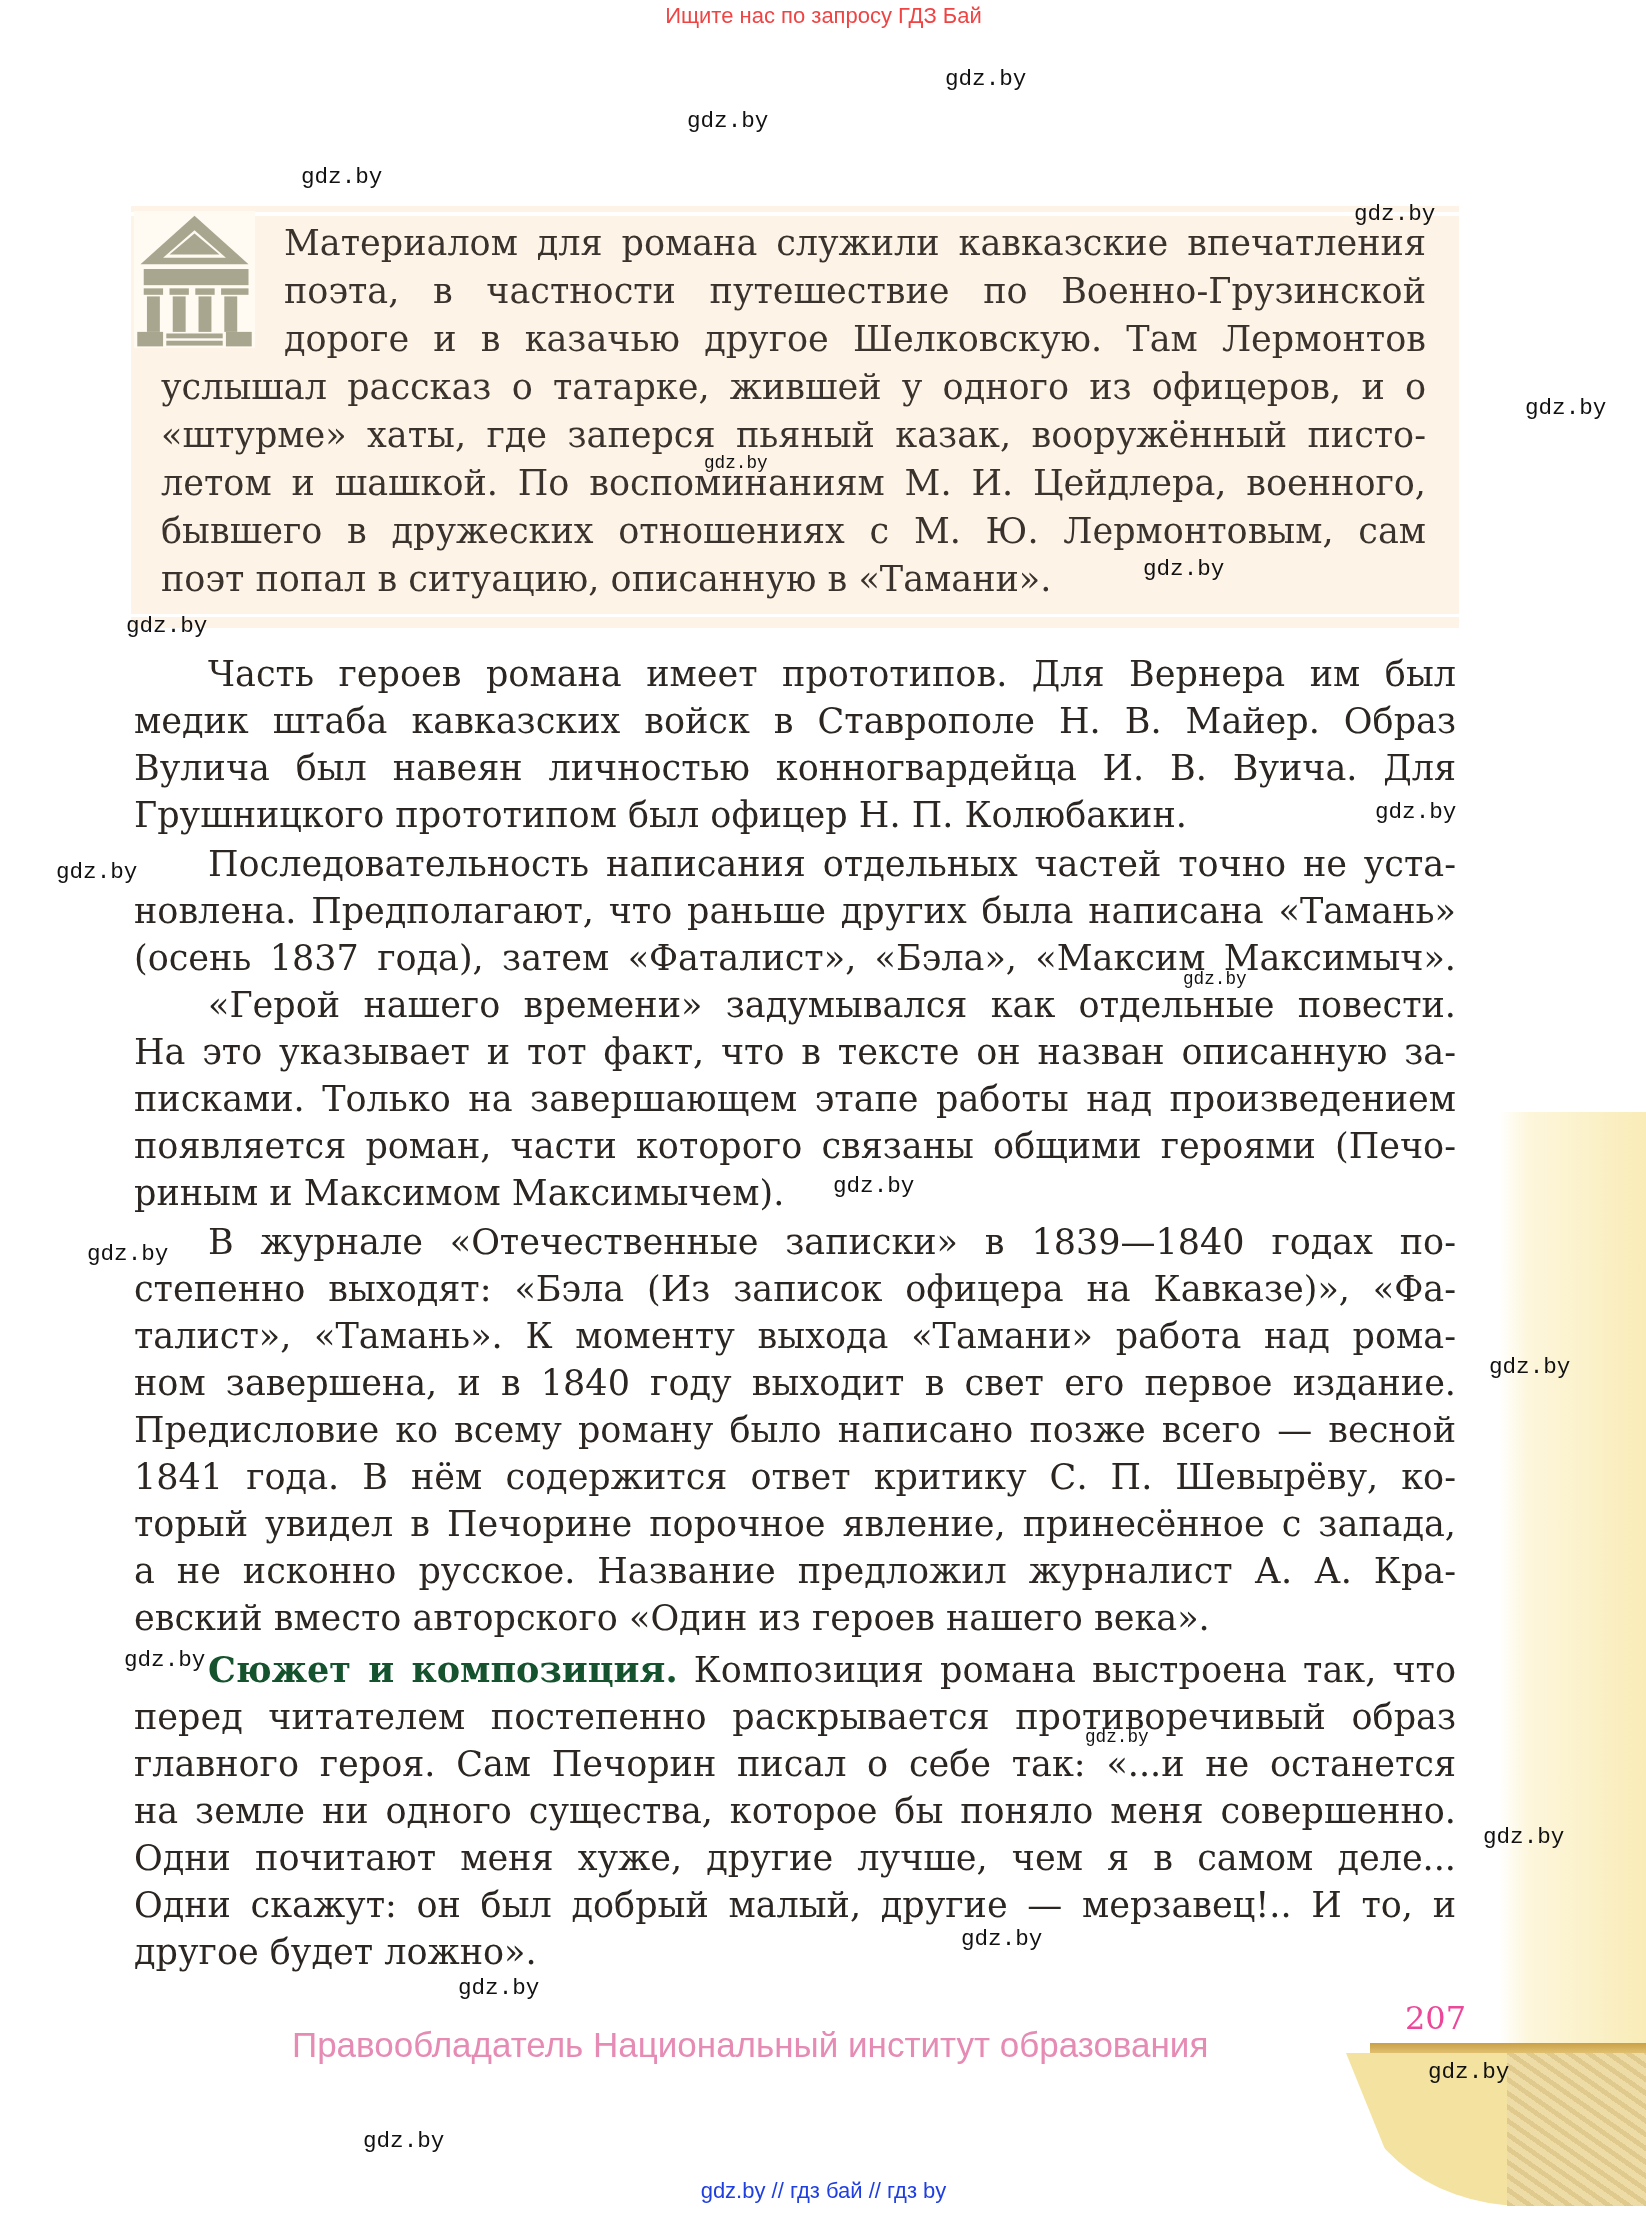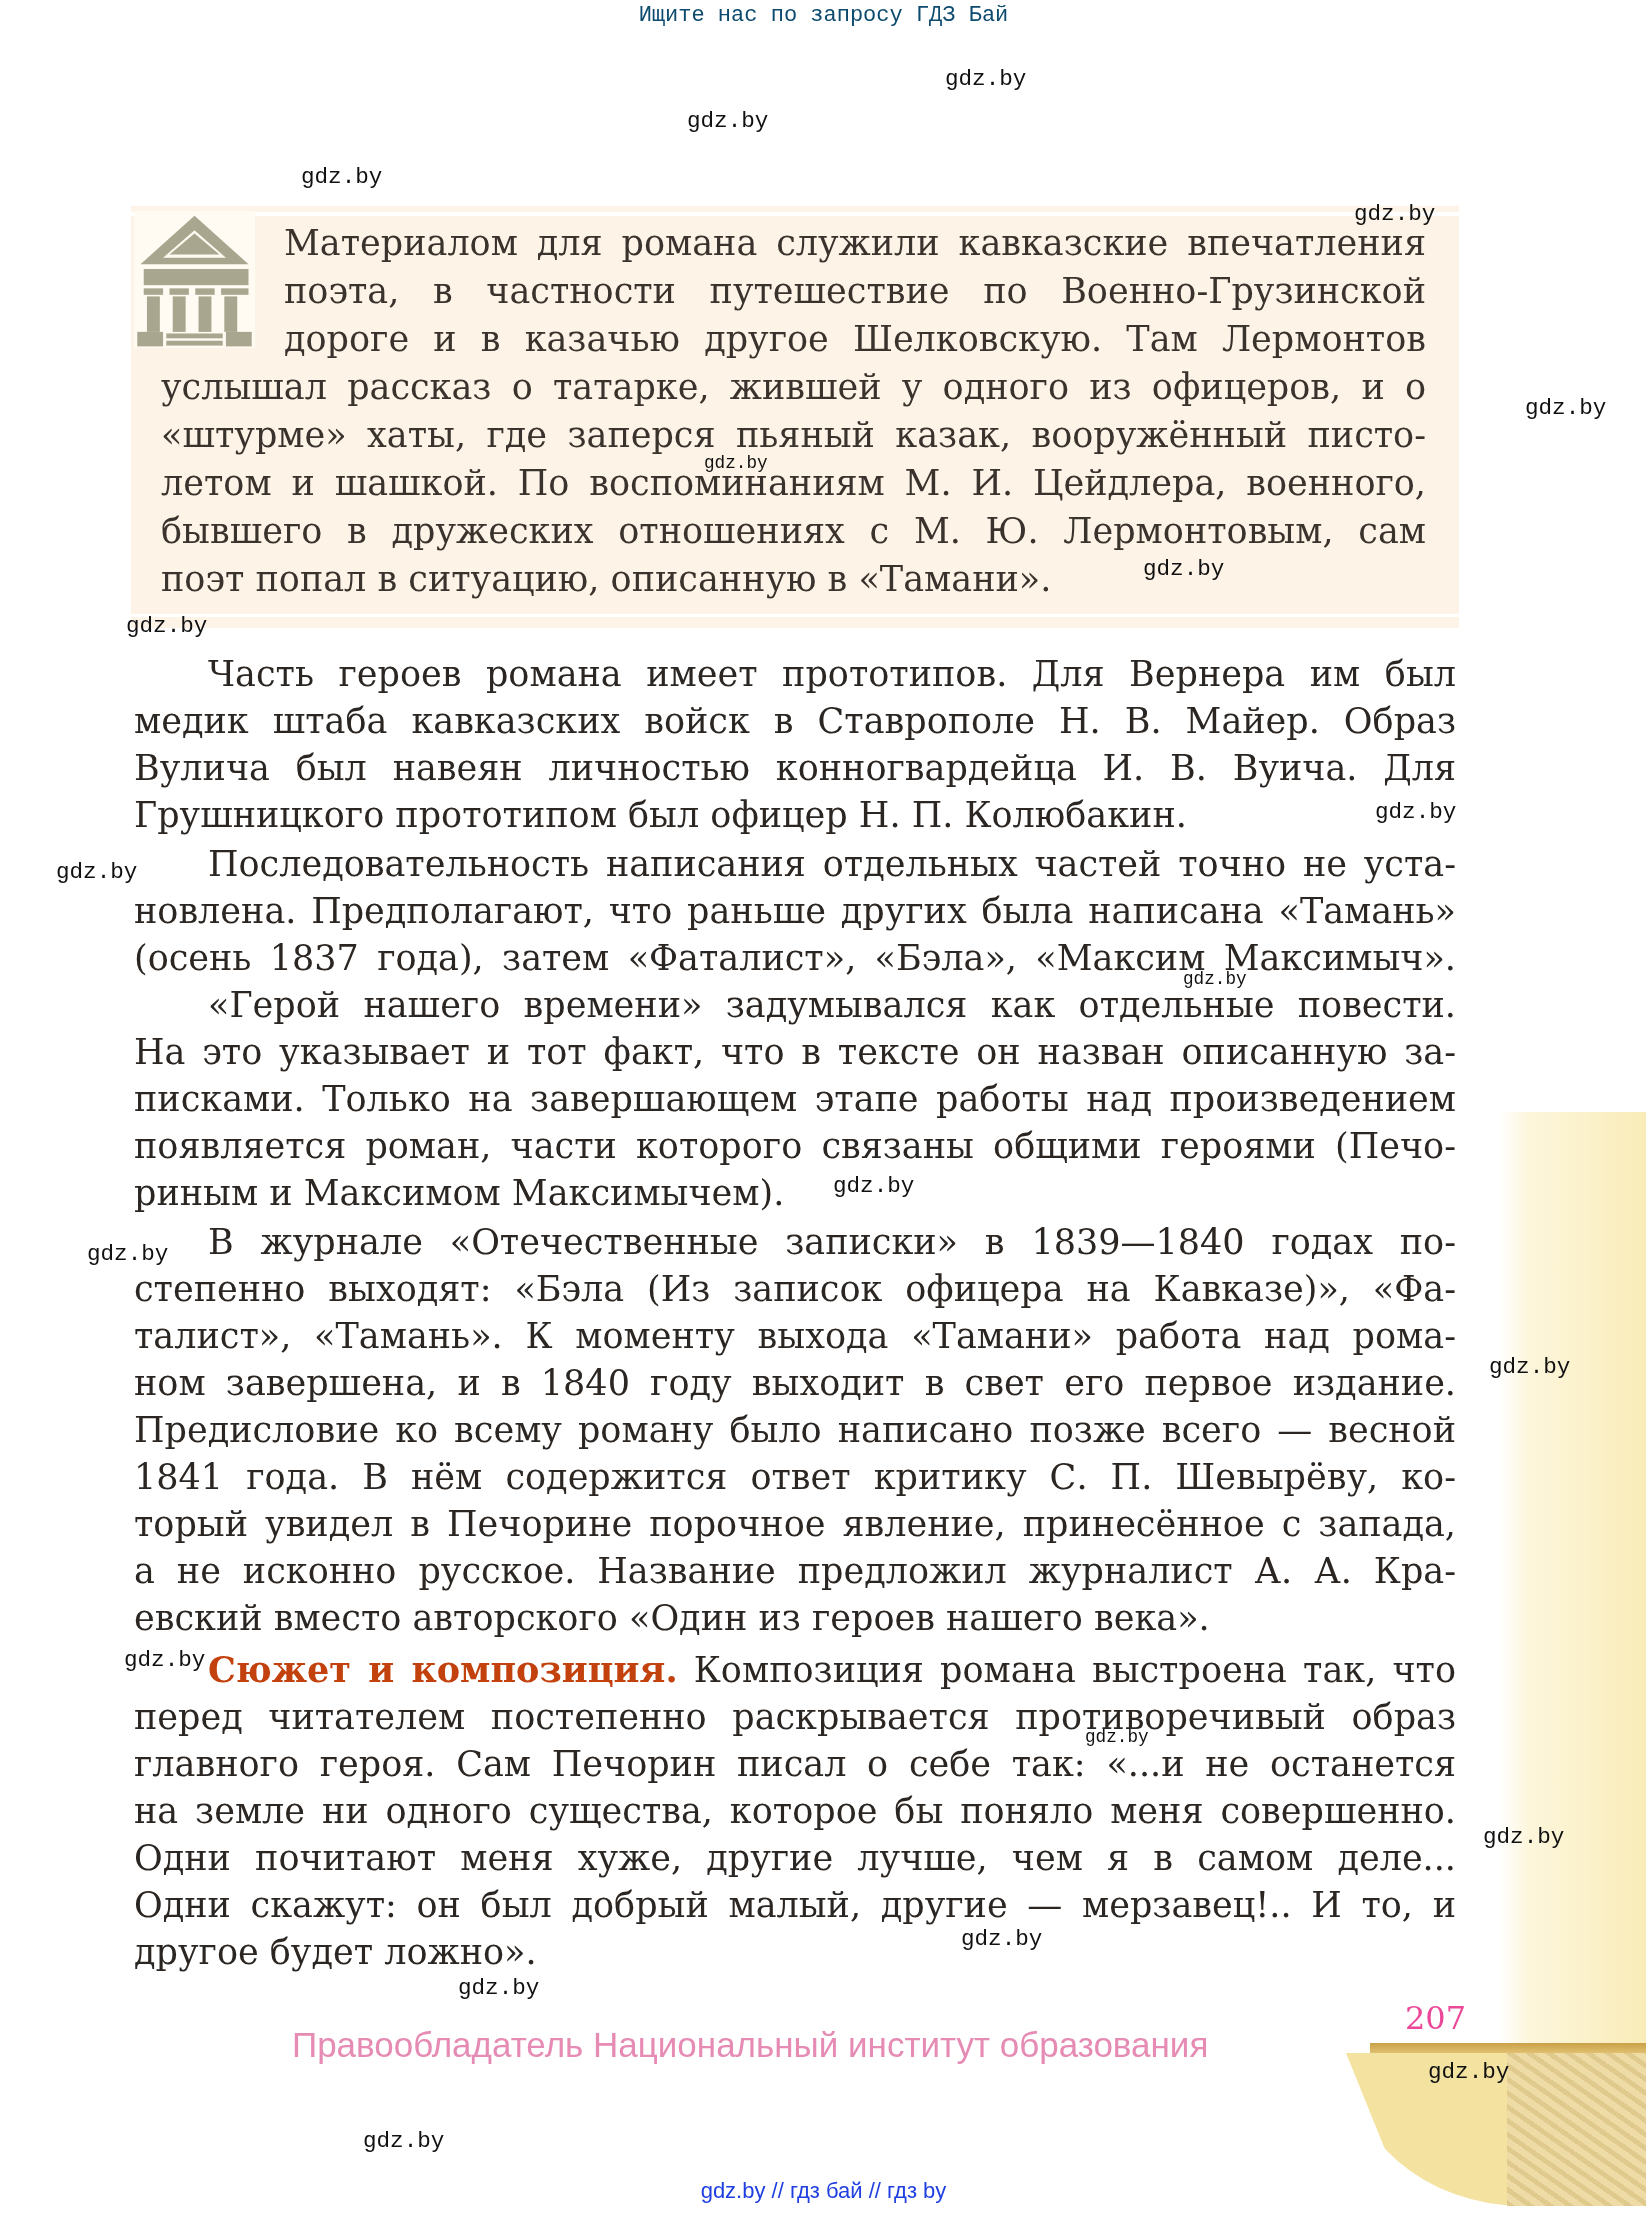--- a/index.html
+++ b/index.html
@@ -9,21 +9,21 @@
     font-family:"DejaVu Serif", serif;
     color:#2b2622;
   }
   .wm {
     position:absolute; font-family:Liberation Mono, monospace;
     font-size:22.6px; color:#111; white-space:nowrap;
   }
   .wm.small { font-size:17.7px; }
   .top-banner {
     position:absolute; top:3.2px; left:0; width:1647px; text-align:center;
-    font-family:Liberation Mono, monospace; font-size:22px; color:#0c4a6e;
+    font-family:Liberation Sans, sans-serif; font-size:22px; color:#ef4444;
   }
   
   .deco-strip {
     position:absolute; left:1499px; top:1112px; width:147px; height:1080px;
     background:linear-gradient(to right, #ffffff 0%, #fdf6dc 20%, #f9ecb8 100%);
   }
   .deco-bar {
     position:absolute; left:1370px; top:2043px; width:276px; height:9.7px;
     background:linear-gradient(to bottom, #c9a047, #e0c070);
   }
@@ -59,21 +59,21 @@
   }
   .info-text .line { display:block; white-space:nowrap; text-align-last:justify; }
   .info-text .indent { padding-left:123px; }
   .body-text {
     position:absolute; left:134px; width:1322px;
     font-size:35px; line-height:47px; color:#2b2622;
   }
   .body-text .line { display:block; white-space:nowrap; text-align:justify; text-align-last:justify; }
   .body-text .line.last { text-align-last:left; }
   .body-text .line.para { padding-left:74px; }
-  .heading-inline { color:#c2410c; font-weight:bold; }
+  .heading-inline { color:#14532d; font-weight:bold; }
   .page-number {
     position:absolute; left:1393px; top:1999px; font-size:32px; color:#ec4899;margin-left:12px;
   }
   .copyright {
     position:absolute; left:292px; top:2025px;
     font-family:Liberation Sans, sans-serif; font-size:35px; color:#e58bb4;
     white-space:nowrap;
   }
   .footer-links {
     position:absolute; top:2178px; left:0; width:1647px; text-align:center;

